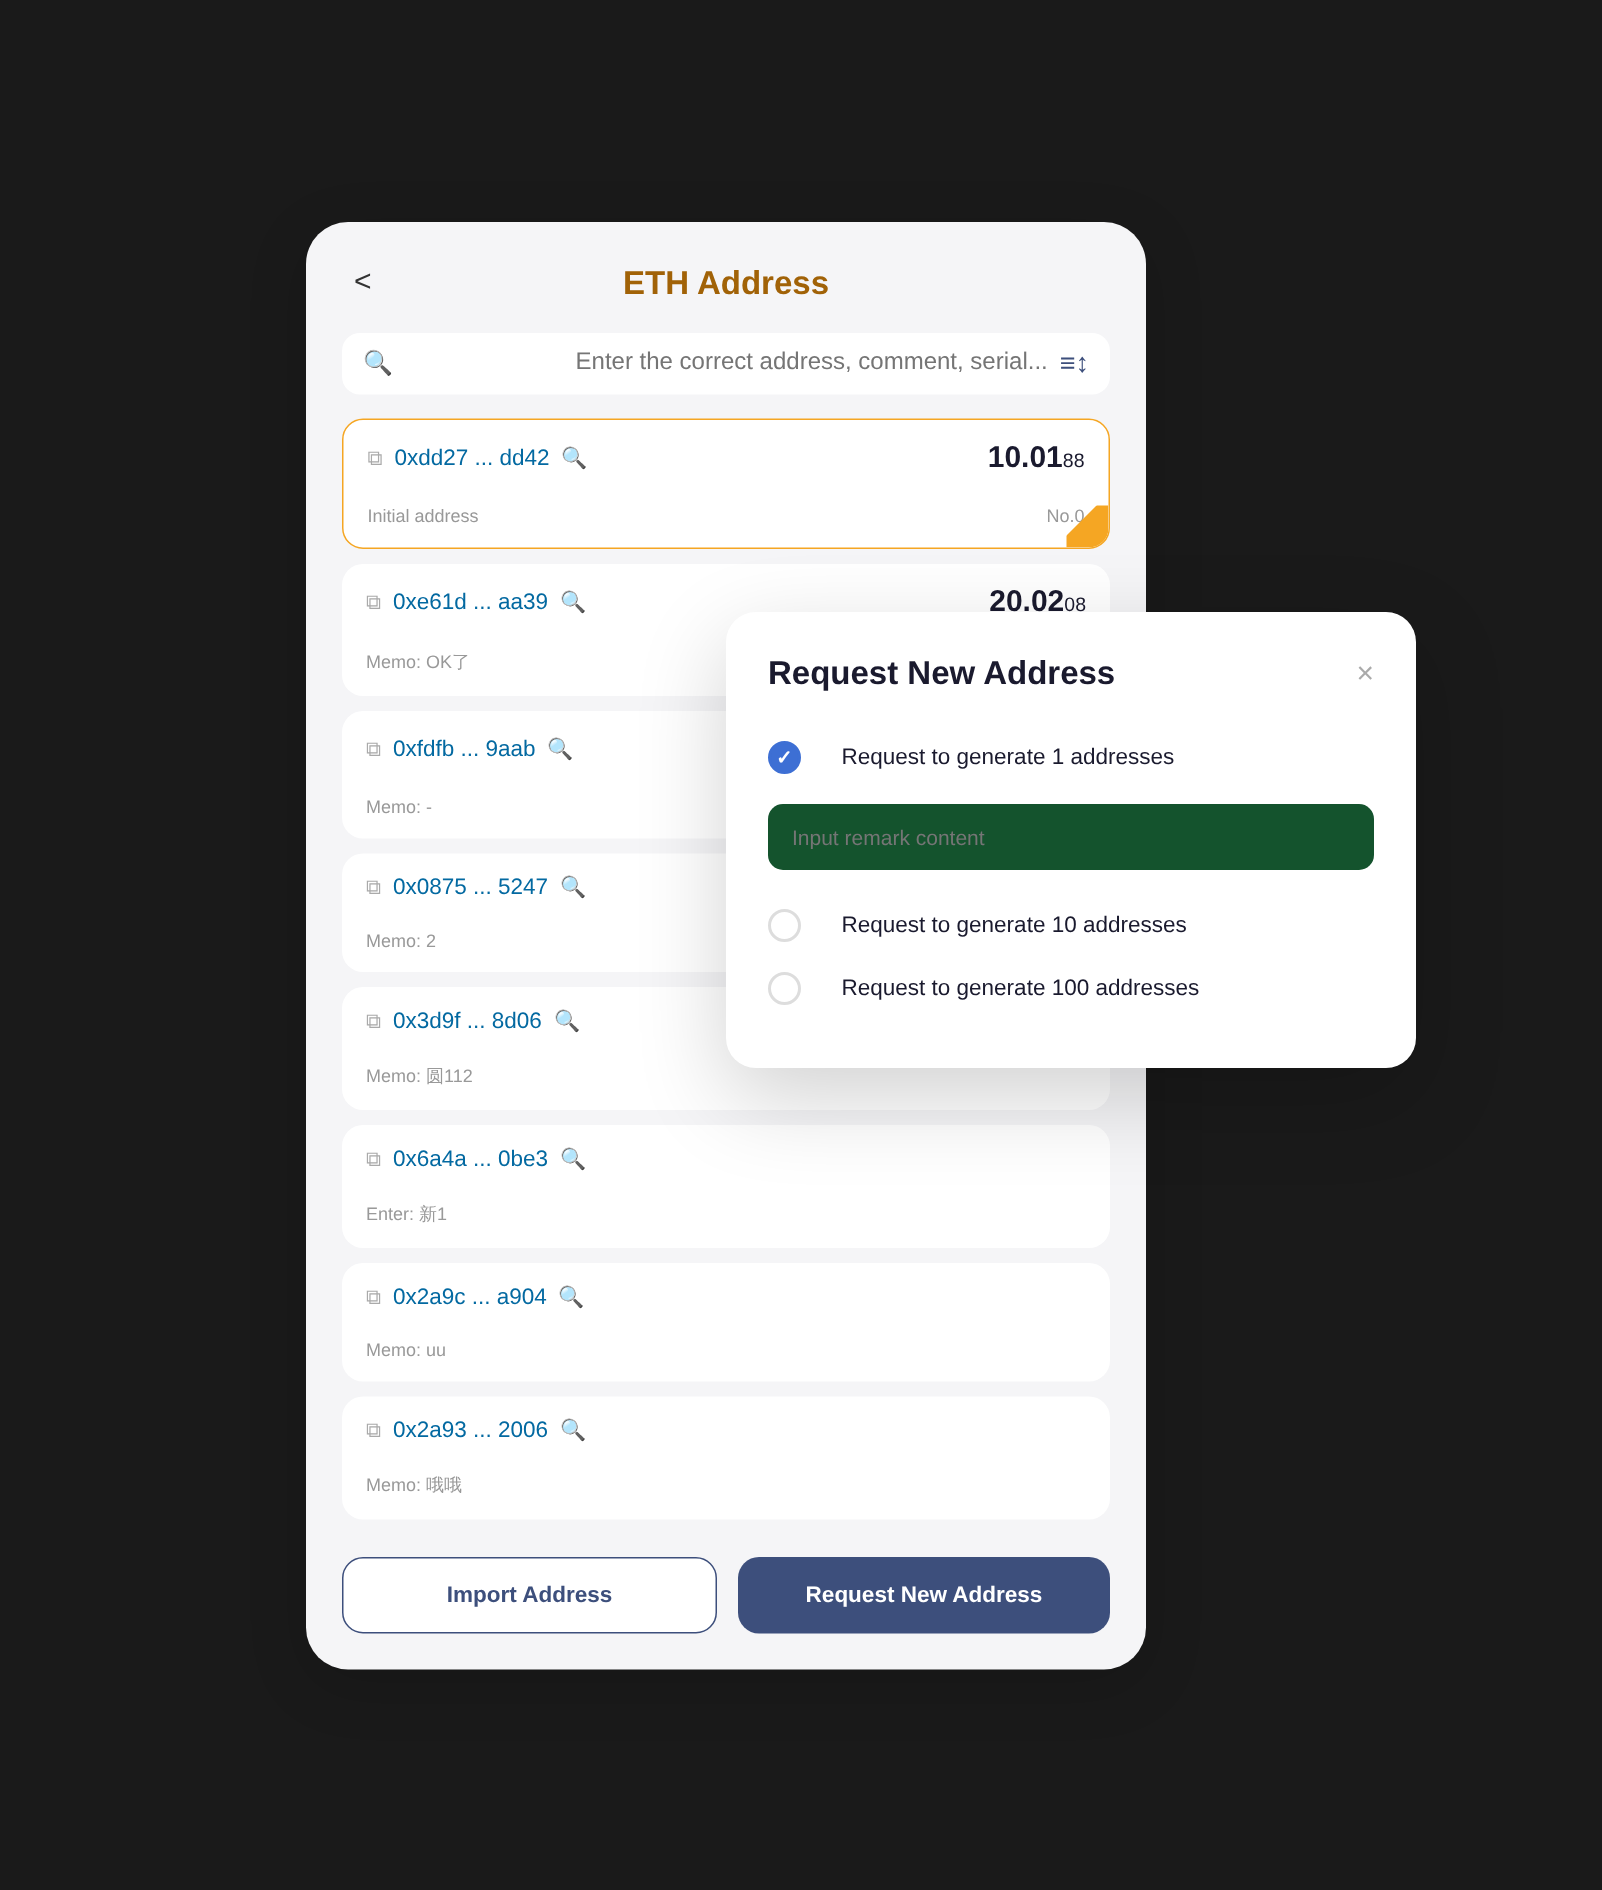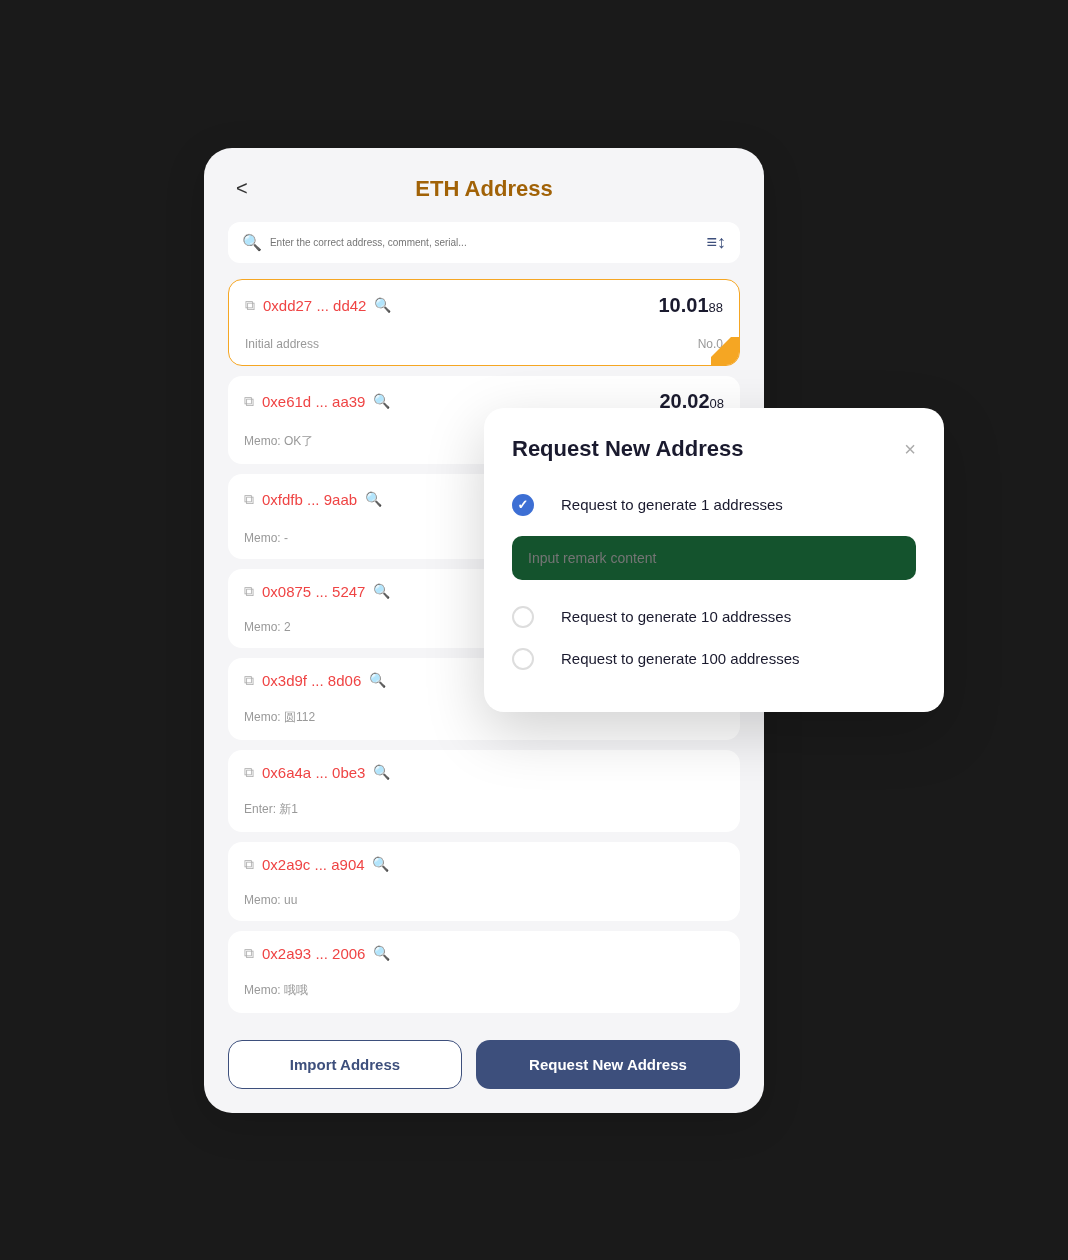--- a/index.html
+++ b/index.html
@@ -64,23 +64,24 @@
       gap: 8px;
     }
     .search-icon-wrap {
       color: #aaa;
       font-size: 16px;
     }
     .search-input {
       flex: 1;
       border: none;
       outline: none;
-      font-size: 10px;
+      font-size: 16px;
       color: #aaa;
       background: transparent;
+      text-align: right;
     }
     .filter-icon {
       color: #3d4f7c;
       font-size: 18px;
       cursor: pointer;
     }
 
     
     .address-list {
       display: flex;
@@ -110,21 +111,21 @@
       gap: 8px;
     }
     .copy-icon {
       color: #aaa;
       font-size: 14px;
       cursor: pointer;
     }
     .address-text {
       font-size: 15px;
       font-weight: 500;
-      color: #ef4444;
+      color: #0369a1;
     }
     .search-small-icon {
       color: #aaa;
       font-size: 14px;
       cursor: pointer;
     }
 
     .amount-wrap {
       text-align: right;
     }
@@ -179,20 +180,21 @@
     .bottom-buttons {
       position: absolute;
       bottom: 24px;
       left: 24px;
       right: 24px;
       display: flex;
       gap: 14px;
     }
     .btn-import {
       flex: 1;
+      padding: 16px;
       border: 1.5px solid #3d4f7c;
       border-radius: 14px;
       background: white;
       color: #3d4f7c;
       font-size: 15px;
       font-weight: 600;
       cursor: pointer;
     }
     .btn-request {
       flex: 1;

